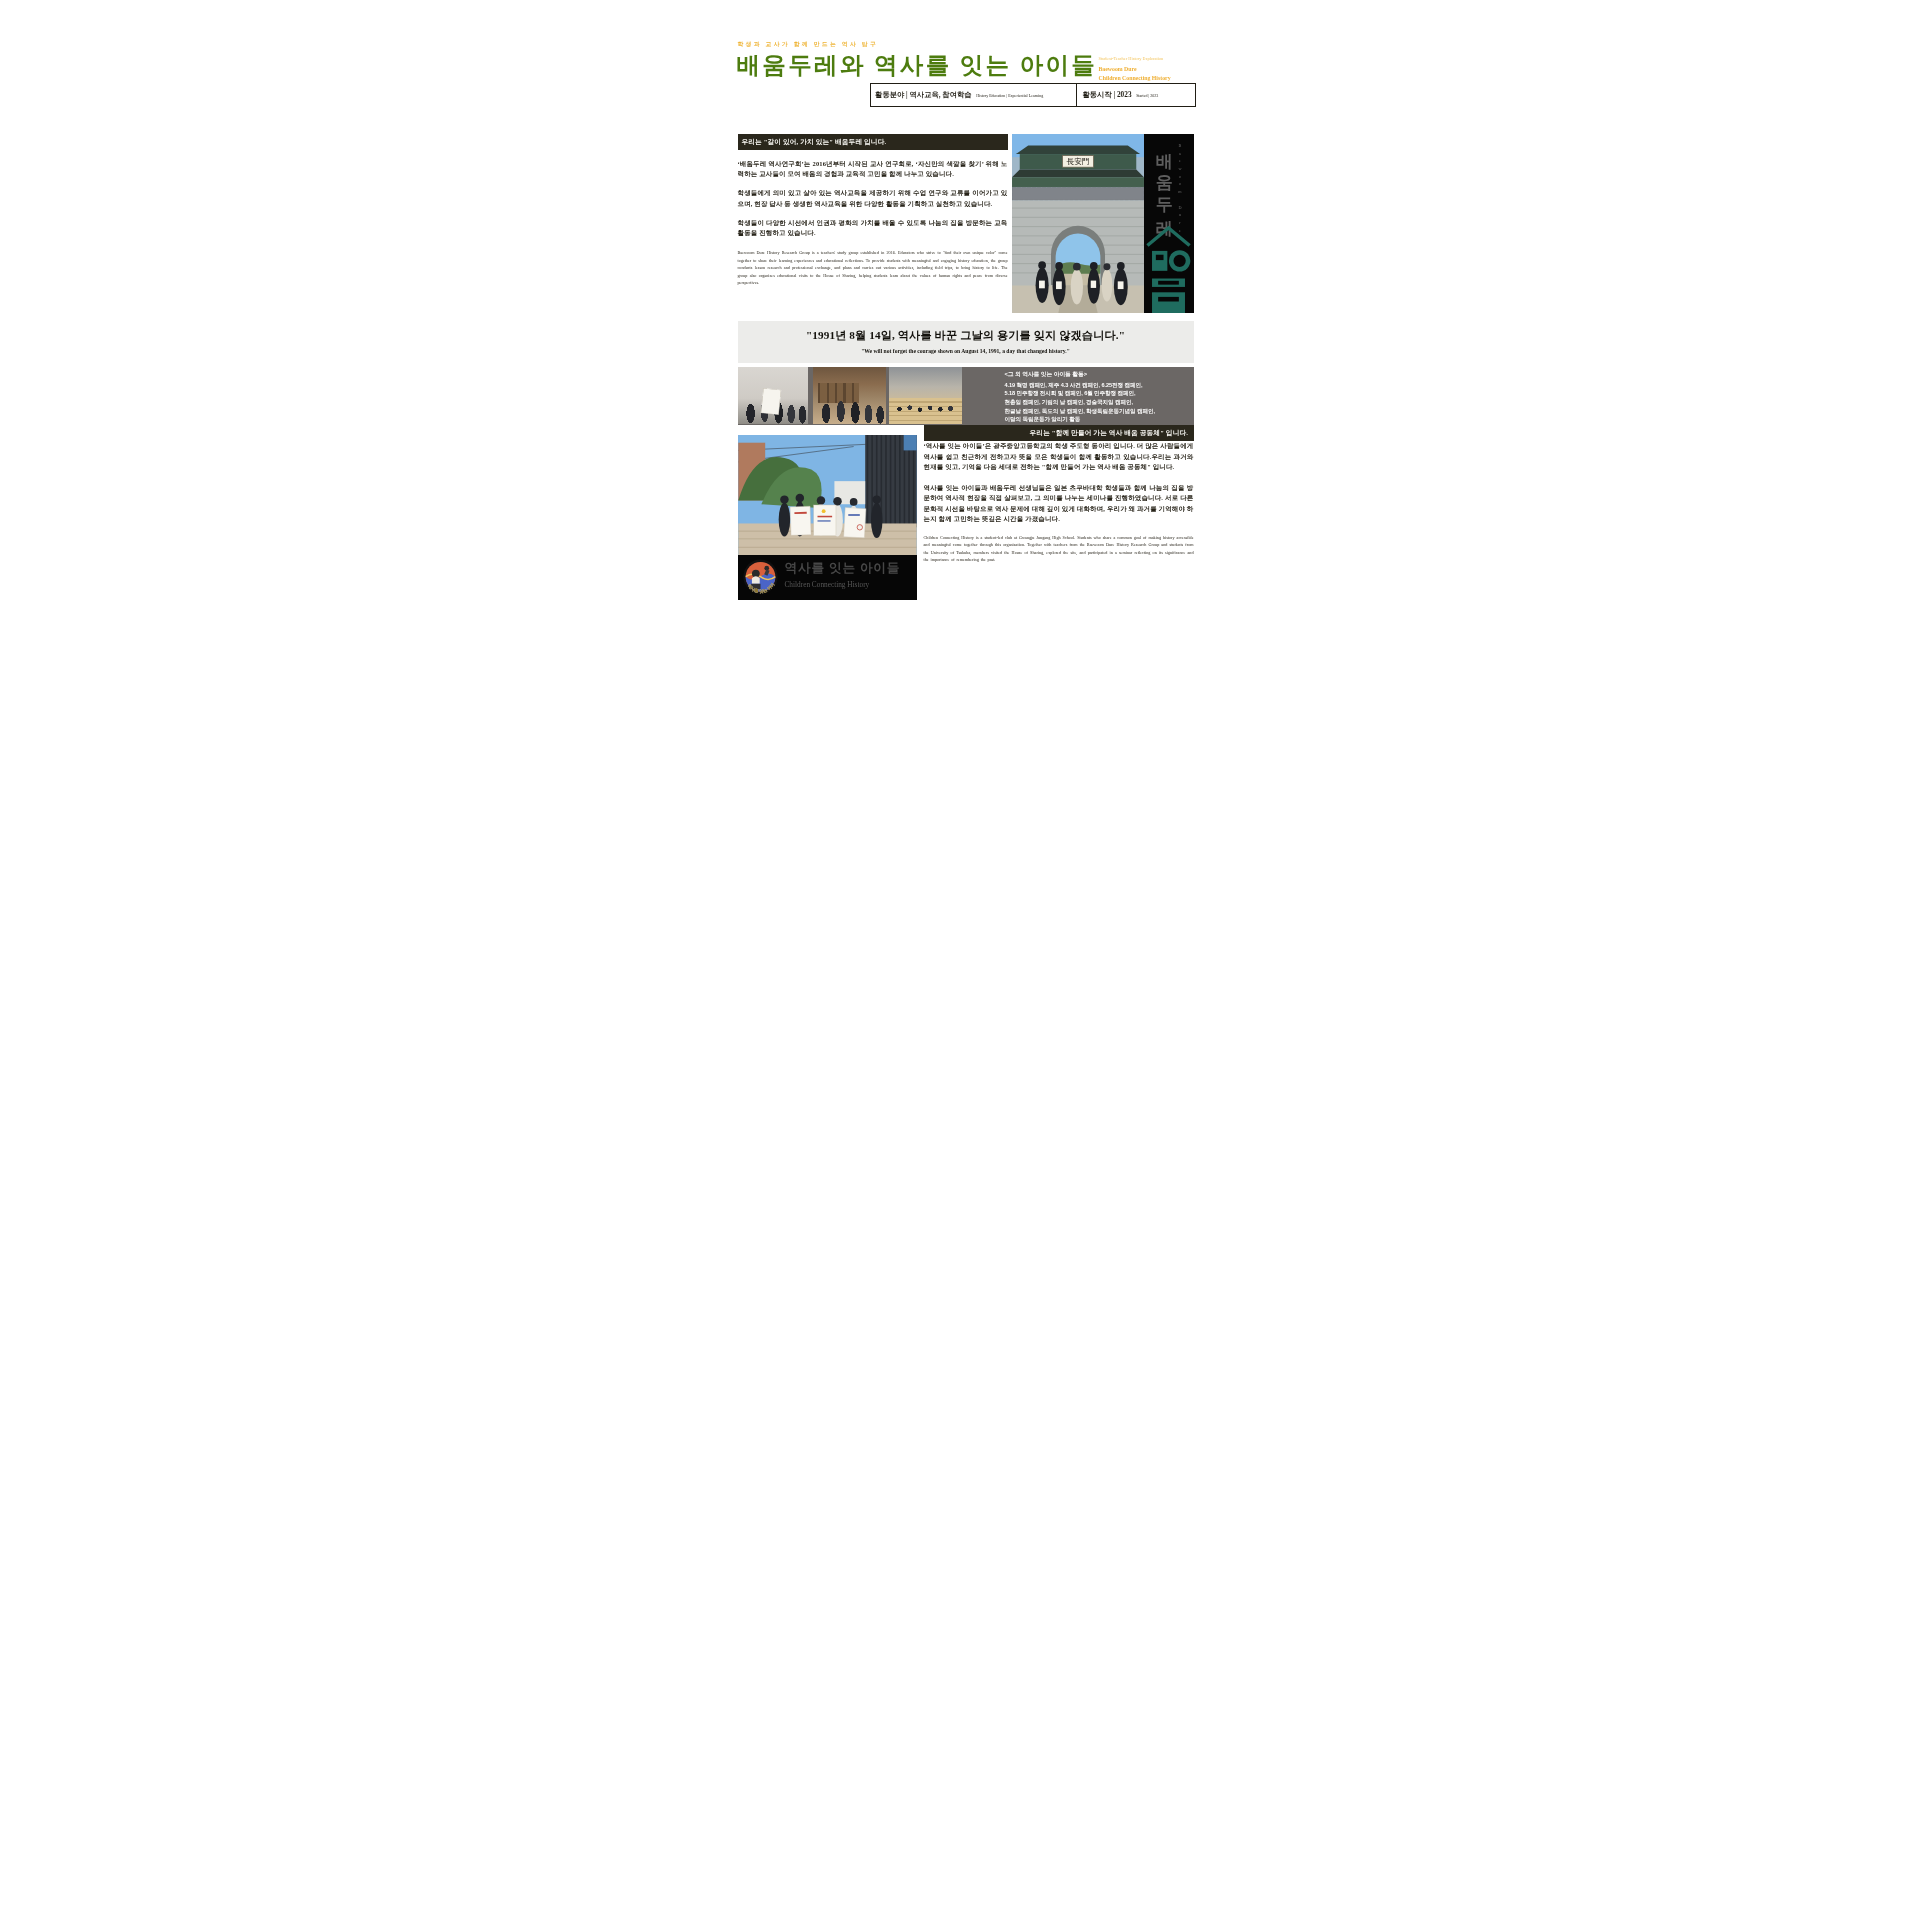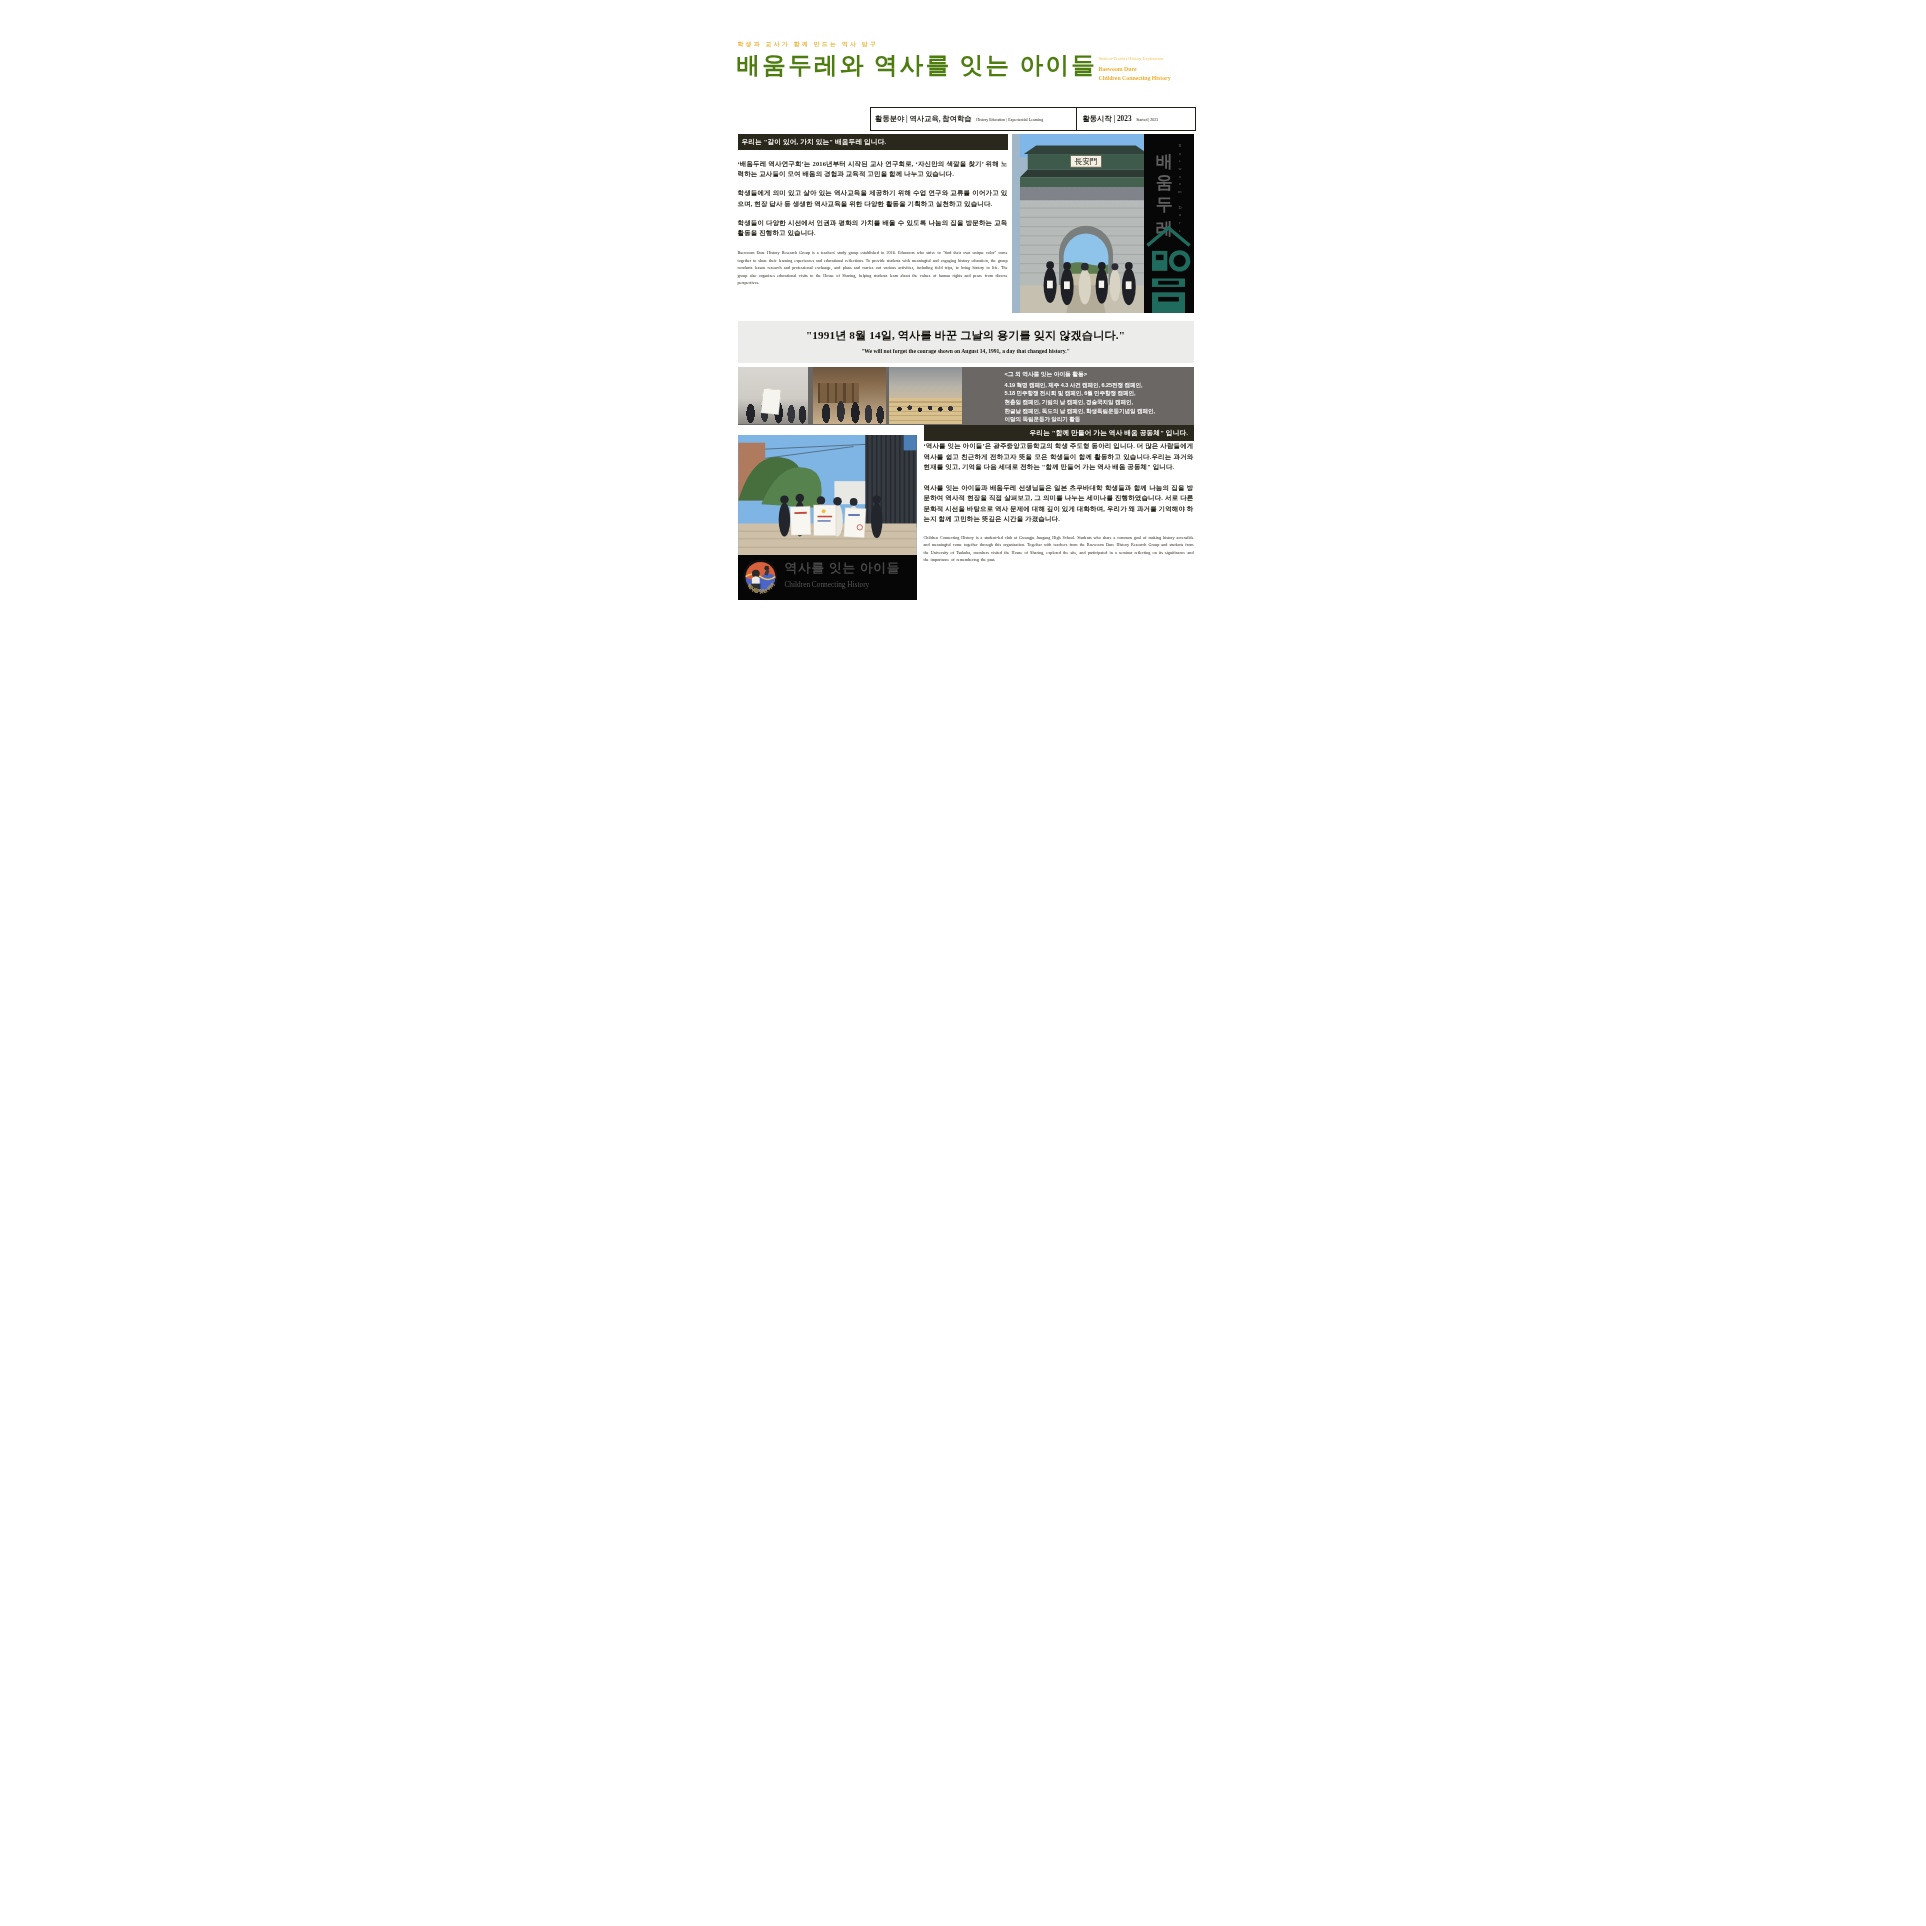--- a/index.html
+++ b/index.html
@@ -9,38 +9,38 @@
 
   
   .tagline{left:21px;top:40px;font-size:5.8px;font-weight:bold;color:#EFB435;letter-spacing:.40em;}
   .main-title{left:20px;top:49px;font-size:23.5px;font-weight:bold;color:#4d7c0f;letter-spacing:.10em;white-space:nowrap;}
   .subtitle-block{left:382px;top:57px;width:92px;line-height:1.0;}
   .sub1{font-size:4.4px;color:#F3C55F;margin-bottom:5.4px;}
   .sub2{font-size:5.8px;font-weight:bold;color:#EFAF33;margin-bottom:3.9px;}
   .sub3{font-size:5.8px;font-weight:bold;color:#EFAF33;}
 
   
-  .info-bar{left:153px;top:107px;width:324px;height:22.3px;border-top:1.2px solid #211E15;border-bottom:1.2px solid #211E15;
+  .info-bar{left:153px;top:83px;width:324px;height:22.3px;border-top:1.2px solid #211E15;border-bottom:1.2px solid #211E15;
             border-left:0.8px solid #211E15;border-right:0.8px solid #211E15;display:flex;align-items:center;}
   .info-left{display:flex;align-items:baseline;gap:4.6px;padding-left:4.6px;flex:1;}
   .info-ko{font-size:7.3px;font-weight:bold;color:#211E15;}
   .info-en{font-size:4px;color:#211E15;}
   .info-divider{width:0.8px;height:100%;background:#211E15;}
   .info-right{display:flex;align-items:baseline;gap:4.6px;padding-left:5.4px;width:112px;}
 
   
   .sec1-left{left:21px;top:134px;width:270px;}
   .sec-title-bar{background:#2A271C;color:#FCFBF7;font-size:6.7px;font-weight:bold;
                  padding:3.5px 3.9px 3.9px 3.9px;letter-spacing:.02em;}
   .sec-title-bar.right{text-align:right;padding-right:5.4px;}
   .ko-para{font-size:6.5px;font-weight:600;line-height:1.62;text-align:justify;letter-spacing:.02em;
            color:#28241A;margin-top:8.5px;}
   .en-para{font-size:4.2px;line-height:1.80;text-align:justify;color:#28241A;margin-top:10px;word-spacing:0.8px;}
 
-  .gate-photo{left:295px;top:134px;width:143px;height:179px;background:#9fb7c8;padding-left:8px;}
+  .gate-photo{left:295px;top:134px;width:143px;height:179px;background:#9fb7c8;}
   .banner{left:427px;top:134px;width:50px;height:179px;background:#070707;overflow:hidden;}
   .banner-ko{position:absolute;left:9.2px;top:6.2px;writing-mode:vertical-rl;text-orientation:upright;
              font-size:17px;font-weight:bold;color:#5E5E5E;letter-spacing:5.4px;}
   .banner-en{position:absolute;left:34px;top:9.2px;writing-mode:vertical-rl;text-orientation:upright;
              font-size:4.2px;color:#6A6A6A;letter-spacing:2.7px;}
   .banner-logo{position:absolute;left:0.8px;top:87px;width:49px;height:92px;}
 
   
   .quote-band{left:21px;top:321px;width:456px;height:42px;background:#ECECEA;text-align:center;}
   .quote-ko{margin-top:7px;font-size:11.2px;font-weight:bold;color:#13110C;letter-spacing:.01em;}

